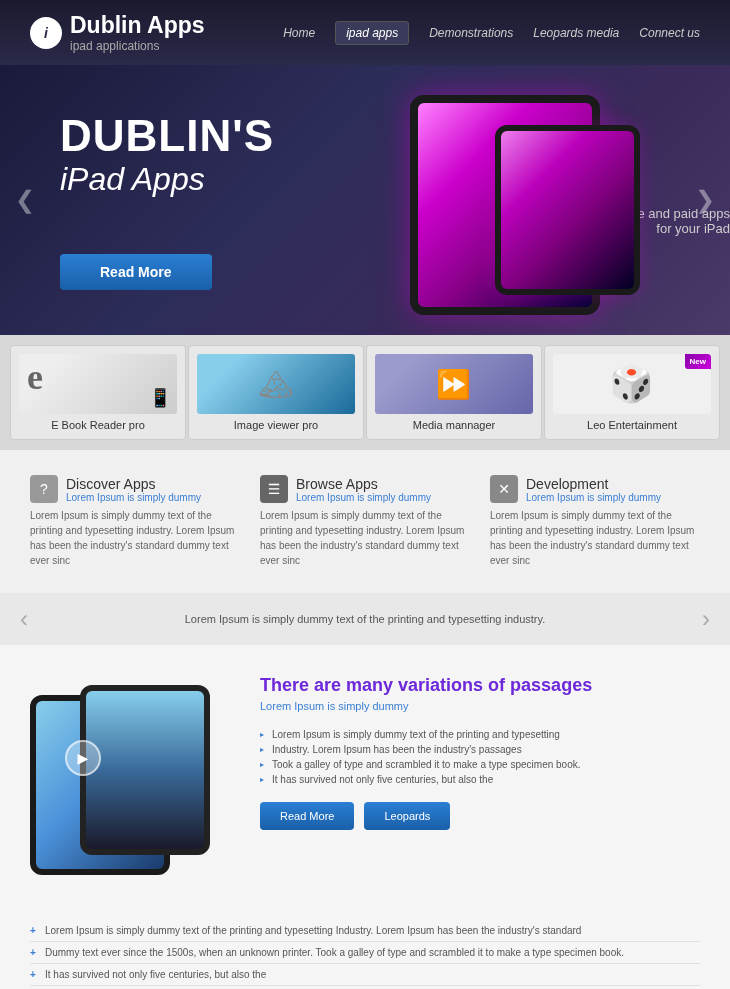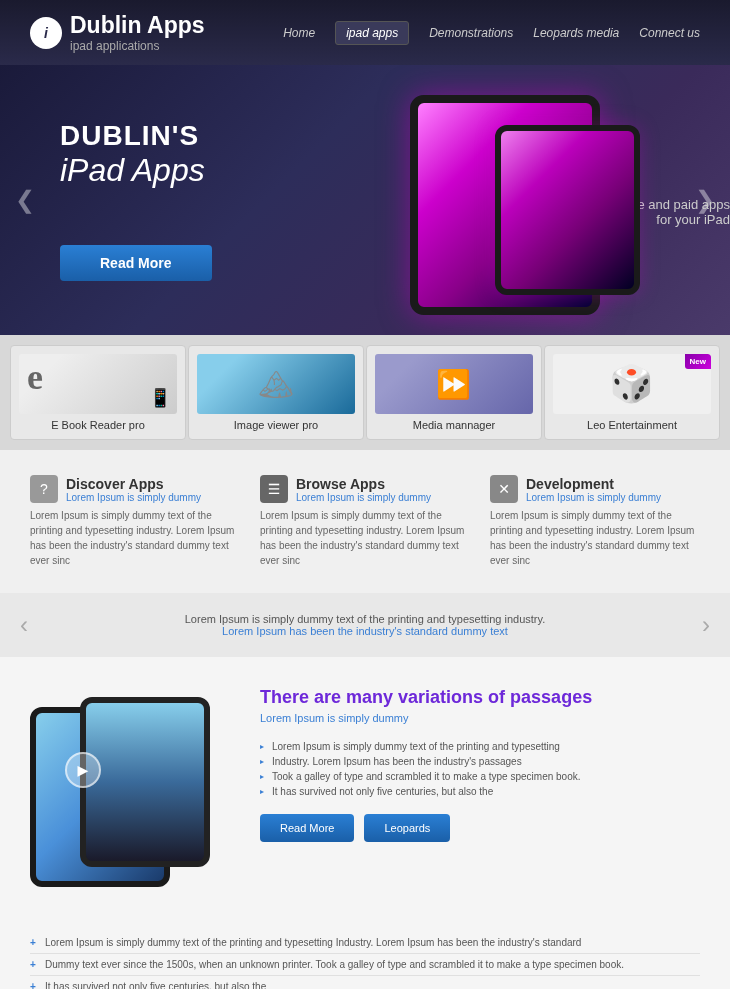--- a/index.html
+++ b/index.html
@@ -35,21 +35,21 @@
       position: relative;
       overflow: hidden;
       display: flex;
       align-items: center;
     }
     .hero-left {
       padding: 40px 0 40px 60px;
       z-index: 2;
       flex: 1;
     }
-    .hero-title-main { color: white; font-size: 28px; font-weight: 900; letter-spacing: 1px; }
+    .hero-title-main { color: white; font-size: 44px; font-weight: 900; letter-spacing: 1px; }
     .hero-title-sub { color: white; font-size: 32px; font-weight: 300; font-style: italic; }
     .hero-desc { color: #ccc; font-size: 13px; text-align: right; margin-top: 8px; }
     .hero-btn {
       display: inline-block; background: linear-gradient(180deg, #2a7fd4, #1a5fa8);
       color: white; padding: 10px 40px; border-radius: 4px; margin-top: 18px;
       font-size: 14px; font-weight: bold; cursor: pointer; border: none;
     }
     .hero-images {
       position: absolute; right: 60px; top: 20px;
       display: flex; align-items: flex-end; gap: -10px;
@@ -116,21 +116,21 @@
       display: flex;
       gap: 20px;
     }
     .feature { flex: 1; }
     .feature-header { display: flex; align-items: center; gap: 8px; margin-bottom: 5px; }
     .feature-icon {
       width: 28px; height: 28px; background: #999; border-radius: 4px;
       display: flex; align-items: center; justify-content: center;
       color: white; font-size: 14px;
     }
-    .feature-title { font-size: 14px; font-weight: bold; color: #333; }
+    .feature-title { font-size: 14px; font-weight: normal; color: #333; }
     .feature-subtitle { font-size: 10px; color: #3a7fd4; }
     .feature-text { font-size: 10px; color: #666; line-height: 1.5; }
 
     
     .quote-section {
       background: #e8e8e8;
       padding: 20px 60px;
       text-align: center;
       position: relative;
     }
@@ -300,21 +300,20 @@
         <div class="feature-title">Development</div>
         <div class="feature-subtitle">Lorem Ipsum is simply dummy</div>
       </div>
     </div>
     <div class="feature-text">Lorem Ipsum is simply dummy text of the printing and typesetting industry. Lorem Ipsum has been the industry's standard dummy text ever sinc</div>
   </div>
 </section>
 
 <section class="quote-section">
   <div class="quote-text">Lorem Ipsum is simply dummy text of the printing and typesetting industry.</div>
-  <div class="quote-highlight">Lorem Ipsum has been the industry's standard dummy text</div>
 </section>
 
 <section class="passage-section">
   <div class="passage-images" style="height:200px;">
     <div class="passage-ipad-back"></div>
     <div class="passage-ipad-front"></div>
     <div class="play-btn">▶</div>
   </div>
   <div class="passage-content">
     <div class="passage-title">There are many variations of passages</div>

